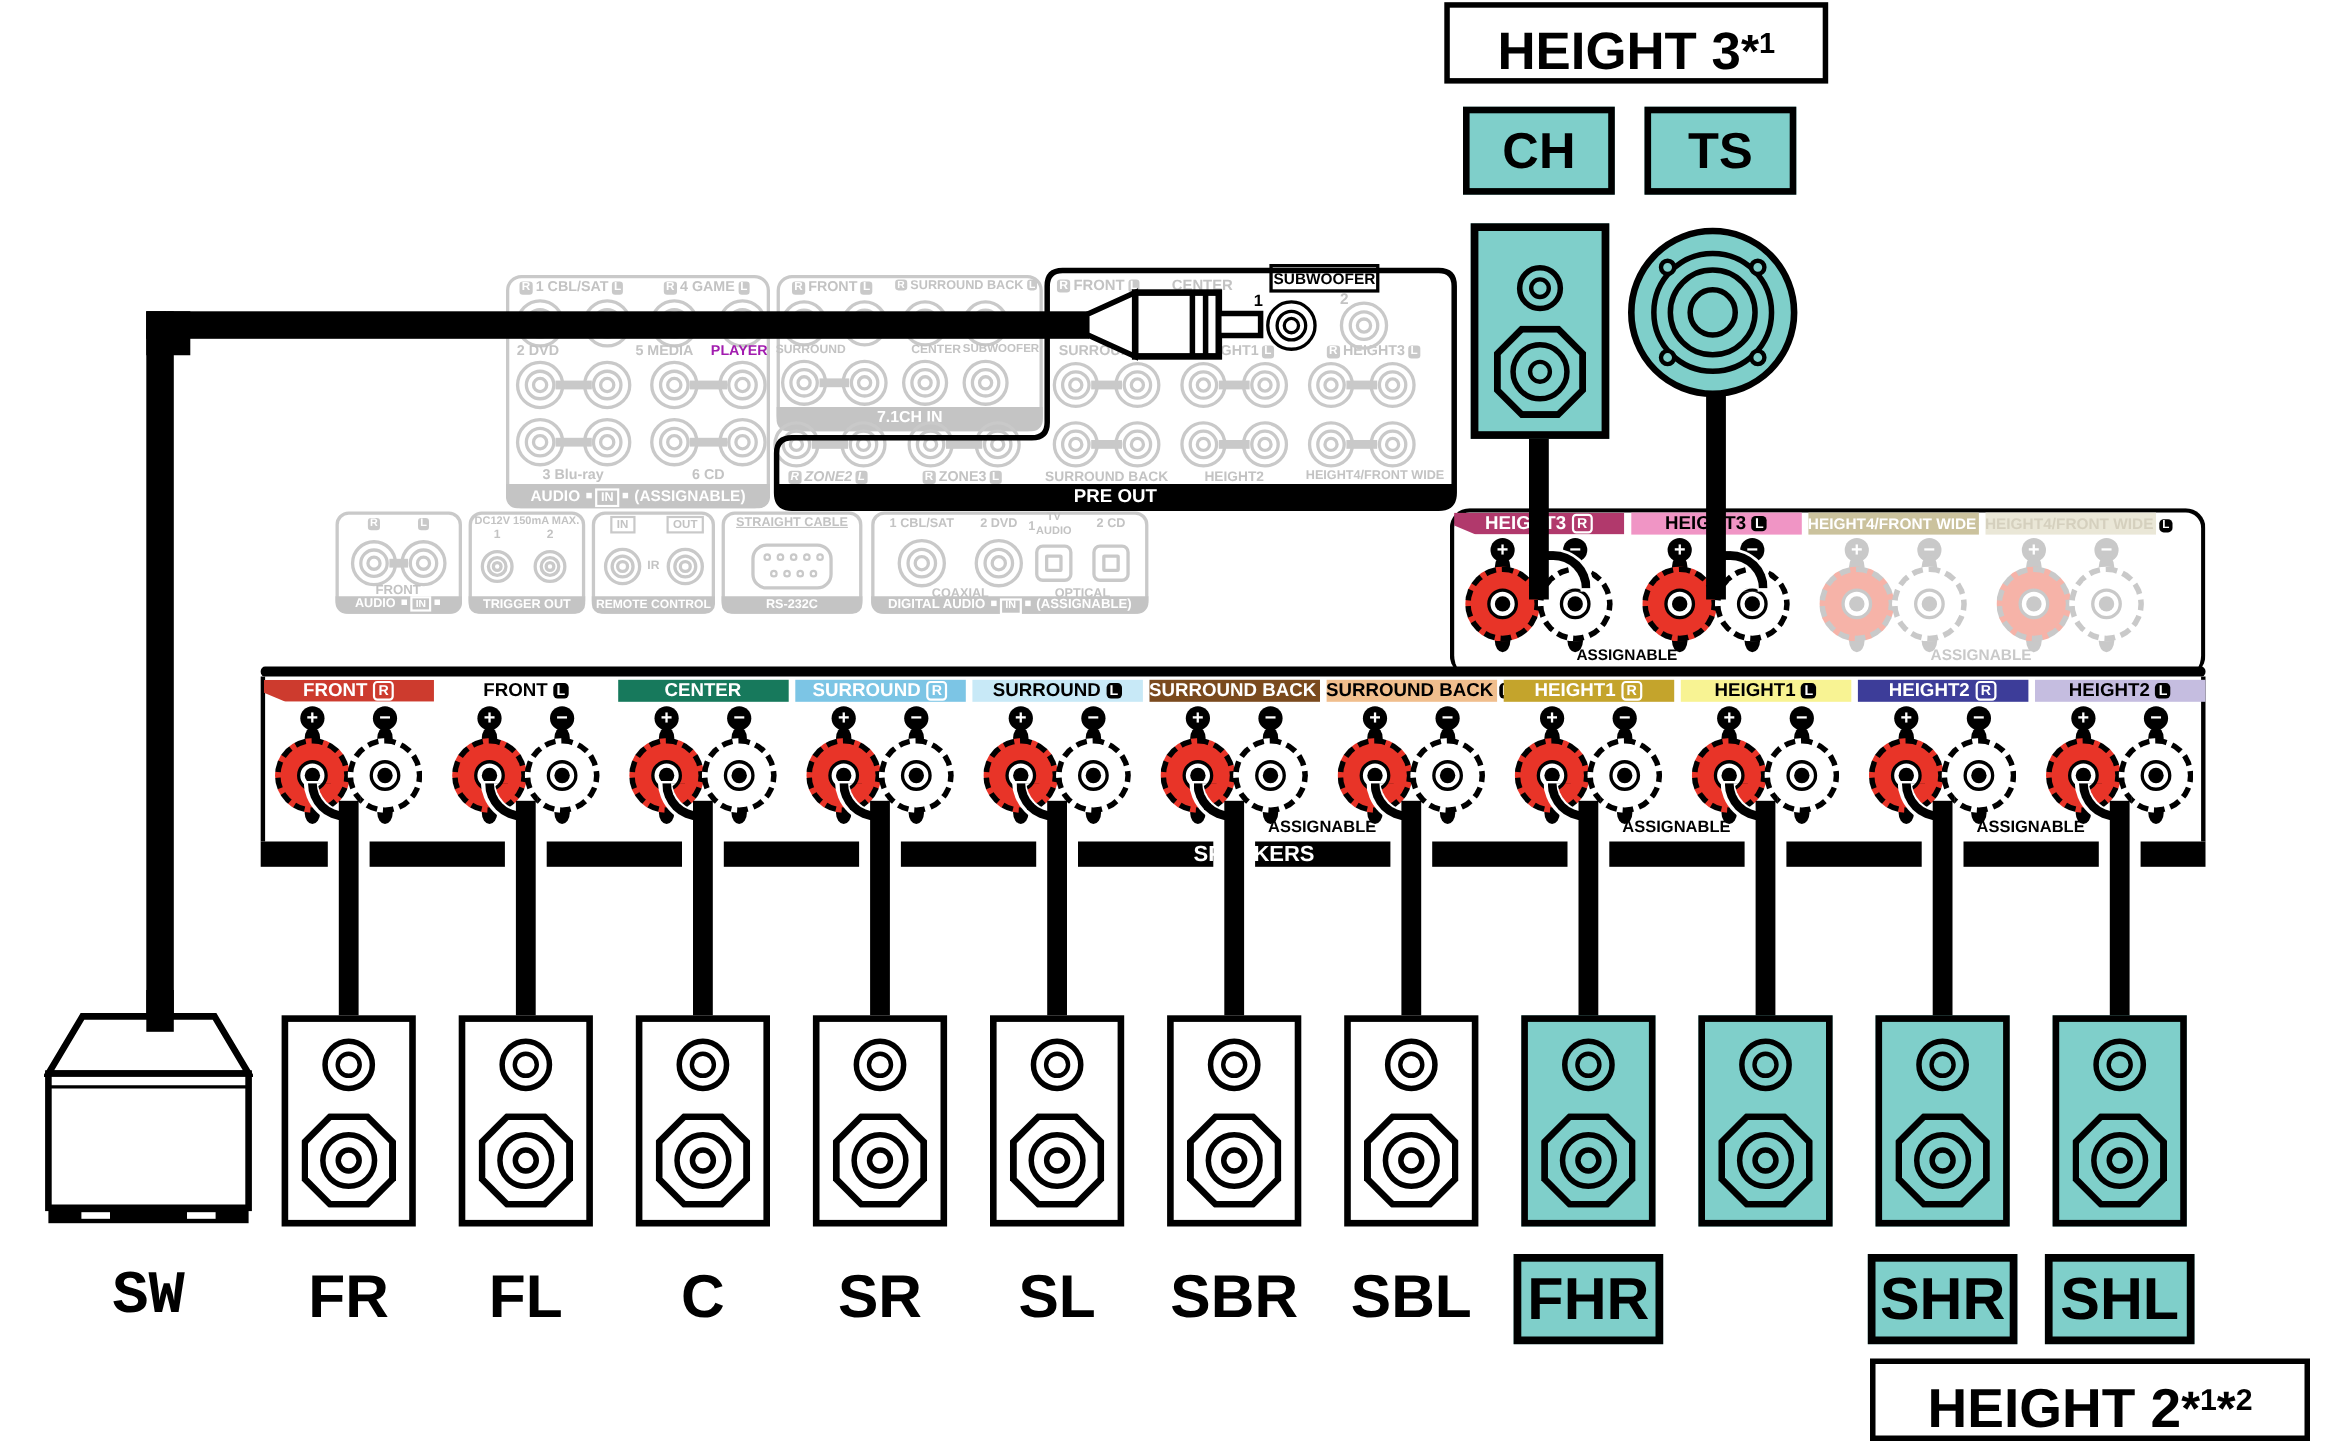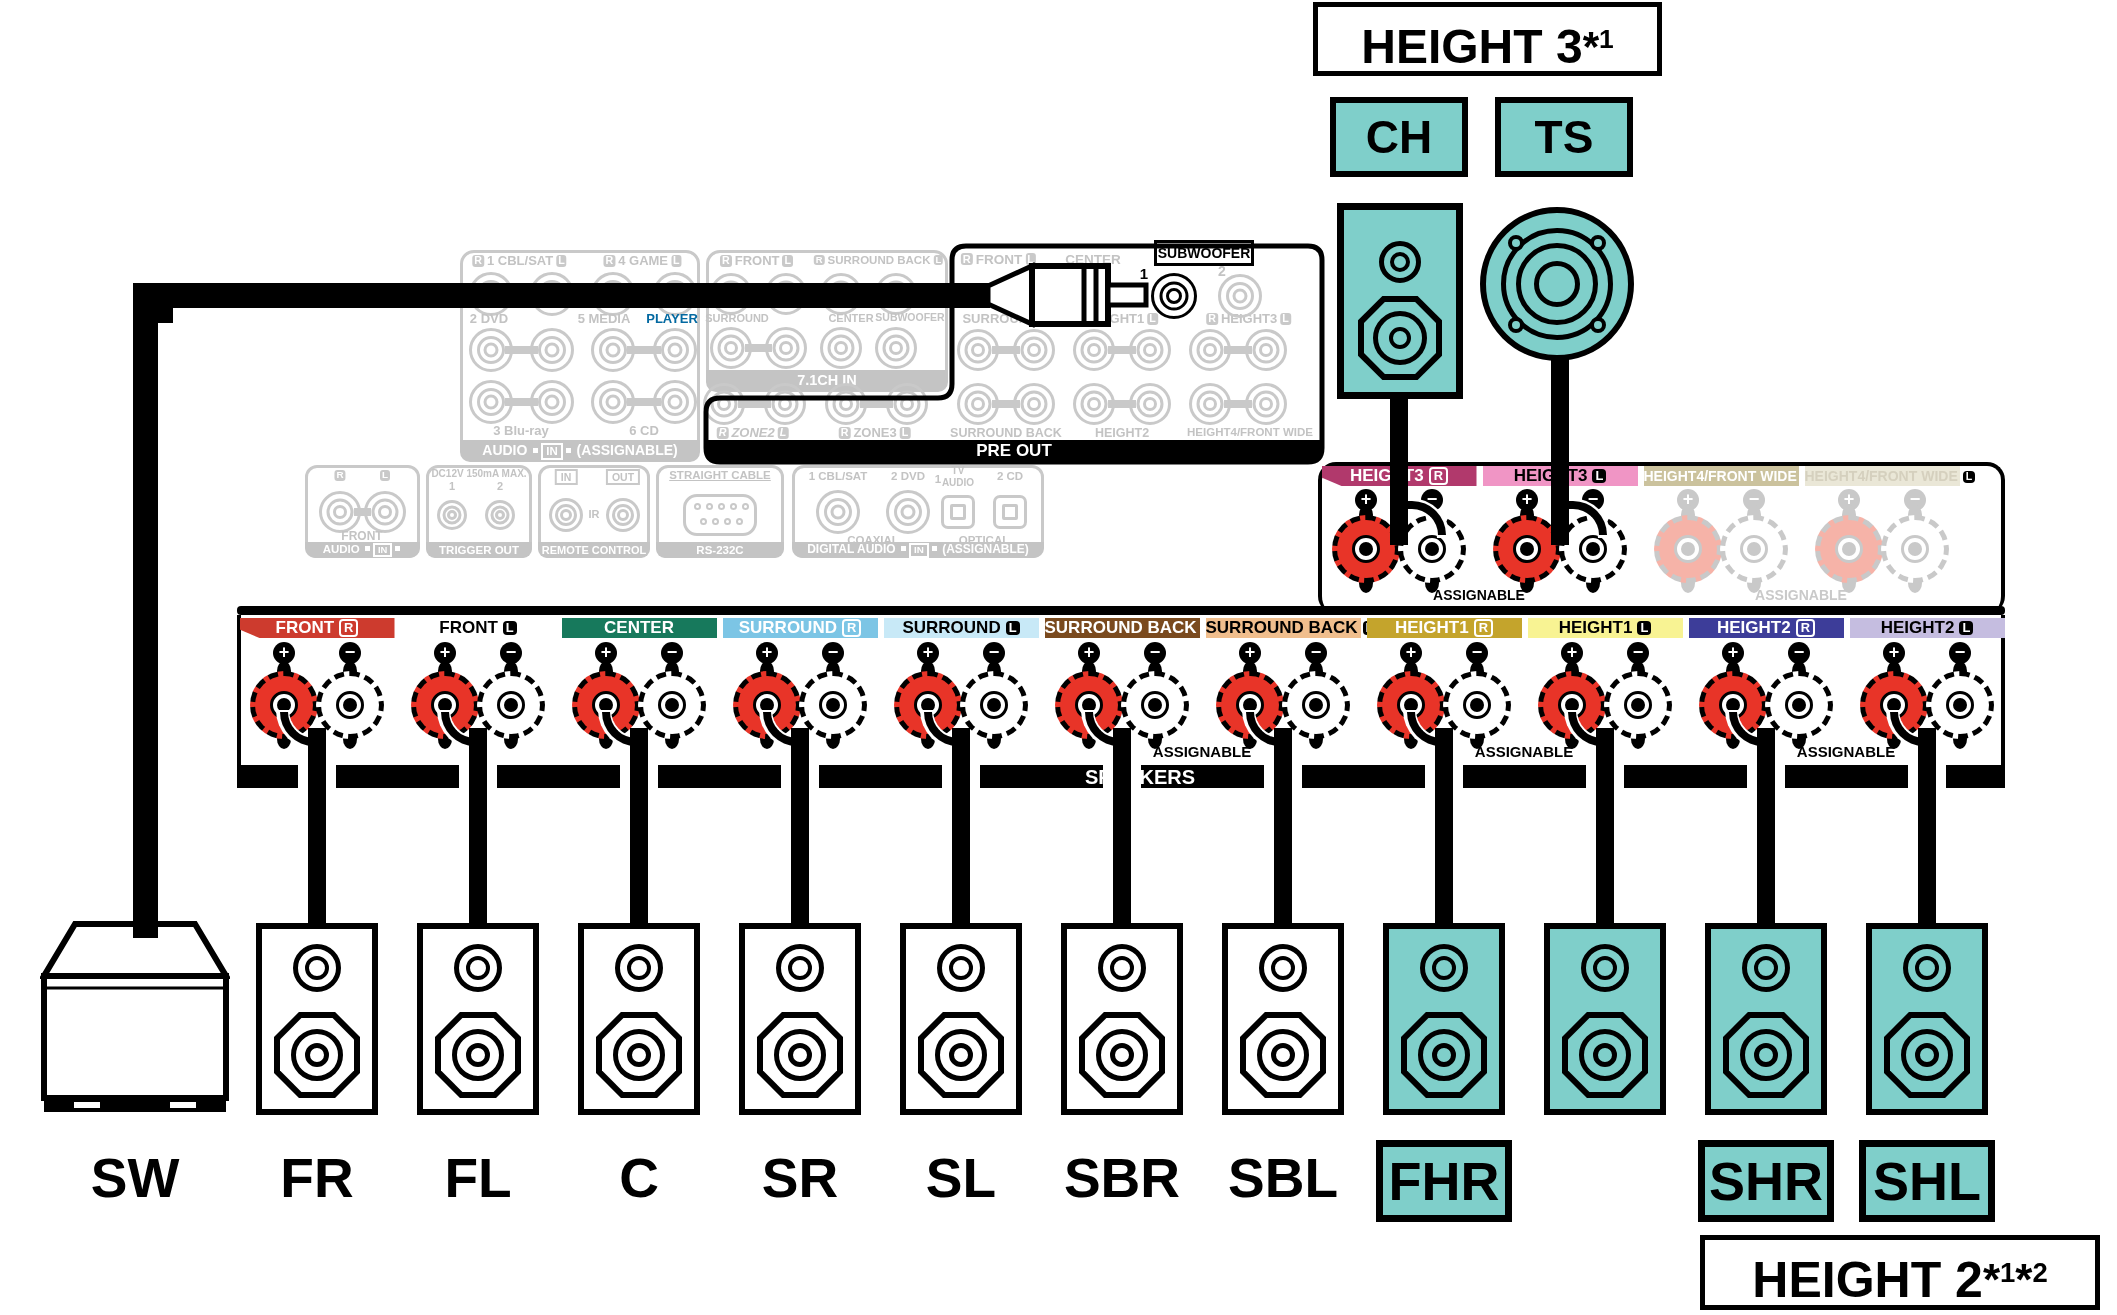--- a/index.html
+++ b/index.html
@@ -51,21 +51,21 @@
       <div class="a" style="left: 50%; top: 50%; width: 28px; height: 28px; transform: translate(-50%, -50%); border: 3px solid rgb(201, 201, 201); border-radius: 50%;"></div>
       <div class="a" style="left: 50%; top: 50%; width: 15px; height: 15px; transform: translate(-50%, -50%); border: 3px solid rgb(201, 201, 201); border-radius: 50%;"></div>
     </div>
     <div class="a" style="left: 653px; top: 272px; width: 44px; height: 44px; border: 3px solid rgb(201, 201, 201); border-radius: 50%;">
       <div class="a" style="left: 50%; top: 50%; width: 28px; height: 28px; transform: translate(-50%, -50%); border: 3px solid rgb(201, 201, 201); border-radius: 50%;"></div>
       <div class="a" style="left: 50%; top: 50%; width: 15px; height: 15px; transform: translate(-50%, -50%); border: 3px solid rgb(201, 201, 201); border-radius: 50%;"></div>
     </div>
     <div class="a" style="left: 627px; top: 290px; width: 34px; height: 8px; background: rgb(201, 201, 201);"></div>
     <div class="a ctr" style="left: 489px; top: 312px; font-size: 13px; color: rgb(195, 195, 195);">2 DVD</div>
     <div class="a ctr" style="left: 604px; top: 312px; font-size: 13px; color: rgb(195, 195, 195);">5 MEDIA</div>
-    <div class="a ctr" style="left: 672px; top: 312px; font-size: 13px; color: #0369a1;">PLAYER</div>
+    <div class="a ctr" style="left: 672px; top: 312px; font-size: 13px; color: #a21caf;">PLAYER</div>
     <div class="a" style="left: 469px; top: 328px; width: 44px; height: 44px; border: 3px solid rgb(201, 201, 201); border-radius: 50%;">
       <div class="a" style="left: 50%; top: 50%; width: 28px; height: 28px; transform: translate(-50%, -50%); border: 3px solid rgb(201, 201, 201); border-radius: 50%;"></div>
       <div class="a" style="left: 50%; top: 50%; width: 15px; height: 15px; transform: translate(-50%, -50%); border: 3px solid rgb(201, 201, 201); border-radius: 50%;"></div>
     </div>
     <div class="a" style="left: 530px; top: 328px; width: 44px; height: 44px; border: 3px solid rgb(201, 201, 201); border-radius: 50%;">
       <div class="a" style="left: 50%; top: 50%; width: 28px; height: 28px; transform: translate(-50%, -50%); border: 3px solid rgb(201, 201, 201); border-radius: 50%;"></div>
       <div class="a" style="left: 50%; top: 50%; width: 15px; height: 15px; transform: translate(-50%, -50%); border: 3px solid rgb(201, 201, 201); border-radius: 50%;"></div>
     </div>
     <div class="a" style="left: 505px; top: 346px; width: 33px; height: 8px; background: rgb(201, 201, 201);"></div>
     <div class="a" style="left: 591px; top: 328px; width: 44px; height: 44px; border: 3px solid rgb(201, 201, 201); border-radius: 50%;">
@@ -583,21 +583,21 @@
     <div class="a" style="left: 1918px; top: 728px; width: 18px; height: 202px; background: rgb(0, 0, 0);"></div>
     <div class="a" style="left: 40px; top: 920px; width: 190px; height: 198px;"><svg width="190" height="198" viewBox="0 0 190 198" xmlns="http://www.w3.org/2000/svg">
         <polygon points="35,4 155,4 186,56 4,56" fill="#fff" stroke="#000" stroke-width="6"></polygon>
         <rect x="4" y="56" width="182" height="122" fill="#fff" stroke="#000" stroke-width="6"></rect>
         <line x1="4" y1="68" x2="186" y2="68" stroke="#000" stroke-width="3"></line>
         <rect x="4" y="178" width="182" height="14" fill="#000"></rect>
         <rect x="34" y="182" width="26" height="6" fill="#fff"></rect>
         <rect x="130" y="182" width="26" height="6" fill="#fff"></rect>
       </svg></div>
     <div class="a" style="left: 133px; top: 900px; width: 25px; height: 38px; background: rgb(0, 0, 0);"></div>
-    <div class="a ctr" style="left: 135px; top: 1148px; font-size: 55px; color: rgb(0, 0, 0);">SW</div>
+    <div class="a ctr" style="left: 135px; top: 1148px; font-size: 55px; color: rgb(0, 0, 0); font-family: Liberation Mono, monospace;">SW</div>
     <div class="a" style="left: 256px; top: 923px; width: 122px; height: 192px; background: rgb(255, 255, 255); border: 6px solid rgb(0, 0, 0);"></div>
     <div class="a" style="left: 293px; top: 944px; width: 48px; height: 48px; border: 5px solid rgb(0, 0, 0); border-radius: 50%;"></div>
     <div class="a" style="left: 305px; top: 956px; width: 24px; height: 24px; border: 4px solid rgb(0, 0, 0); border-radius: 50%;"></div>
     <div class="a" style="left: 274px; top: 1012px; width: 86px; height: 86px; background: rgb(0, 0, 0); clip-path: polygon(29% 0px, 71% 0px, 100% 29%, 100% 71%, 71% 100%, 29% 100%, 0px 71%, 0px 29%);"></div>
     <div class="a" style="left: 280px; top: 1018px; width: 74px; height: 74px; background: rgb(255, 255, 255); clip-path: polygon(29% 0px, 71% 0px, 100% 29%, 100% 71%, 71% 100%, 29% 100%, 0px 71%, 0px 29%);"></div>
     <div class="a" style="left: 291px; top: 1029px; width: 52px; height: 52px; border: 5px solid rgb(0, 0, 0); border-radius: 50%;"></div>
     <div class="a" style="left: 305px; top: 1043px; width: 24px; height: 24px; border: 5px solid rgb(0, 0, 0); border-radius: 50%; background: rgb(255, 255, 255);"></div>
     <div class="a ctr" style="left: 317px; top: 1148px; font-size: 55px; color: rgb(0, 0, 0);">FR</div>
     <div class="a" style="left: 417px; top: 923px; width: 122px; height: 192px; background: rgb(255, 255, 255); border: 6px solid rgb(0, 0, 0);"></div>
     <div class="a" style="left: 454px; top: 944px; width: 48px; height: 48px; border: 5px solid rgb(0, 0, 0); border-radius: 50%;"></div>

